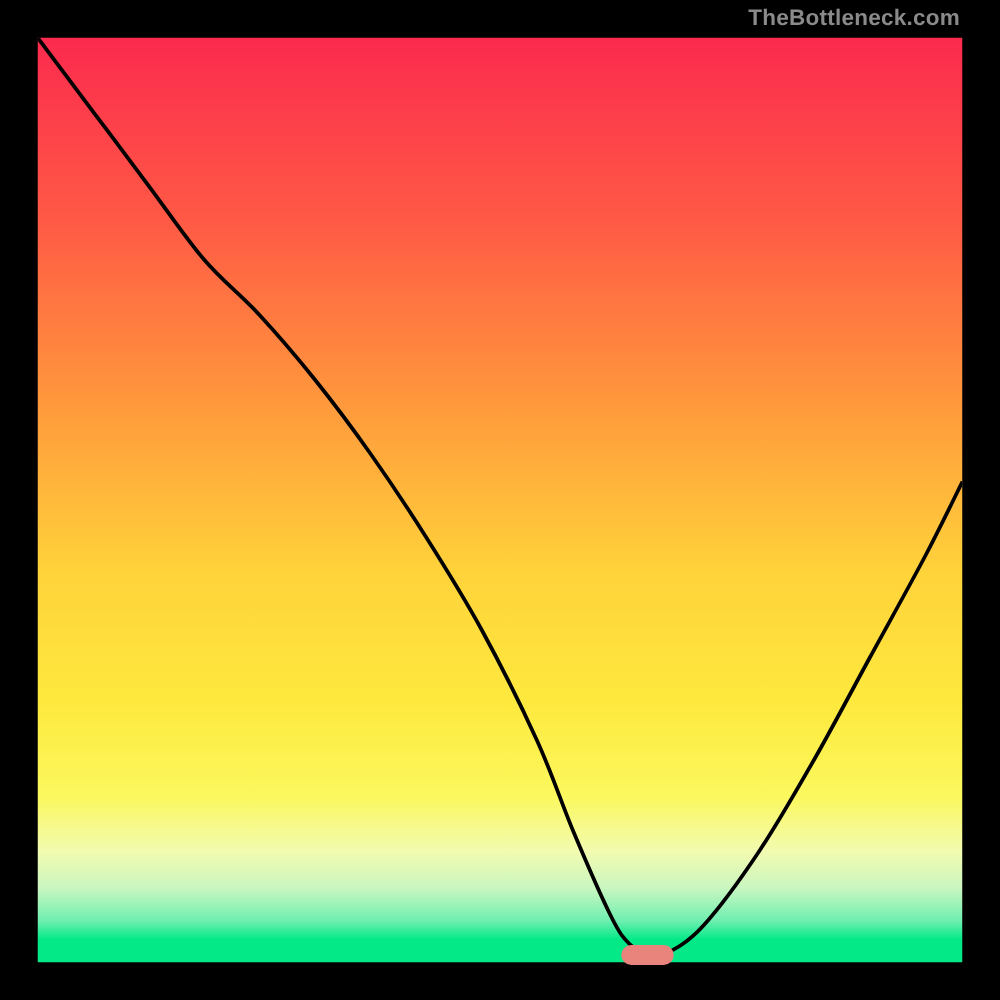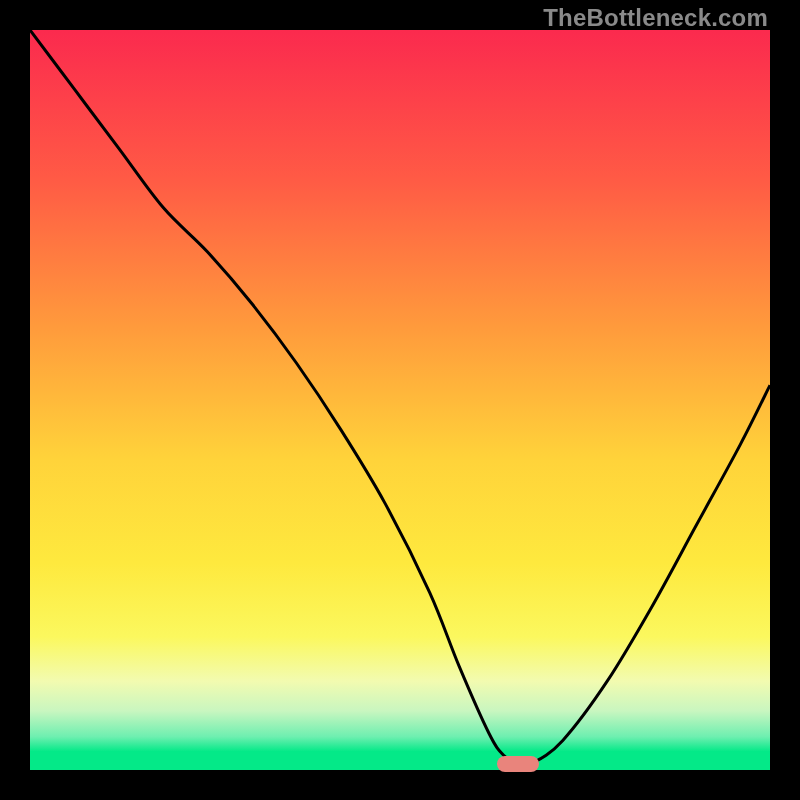--- a/index.html
+++ b/index.html
@@ -23,21 +23,21 @@
     left: 0;
     top: 0;
     width: 740px;
     height: 740px;
   }
   .watermark {
     position: absolute;
     top: 4px;
     right: 32px;
     font-family: Arial, Helvetica, sans-serif;
-    font-size: 24px;
+    font-size: 18px;
     font-weight: 600;
     color: #8a8a8a;
     letter-spacing: 0.2px;
     user-select: none;
   }
   .marker {
     position: absolute;
     width: 42px;
     height: 16px;
     border-radius: 8px;

